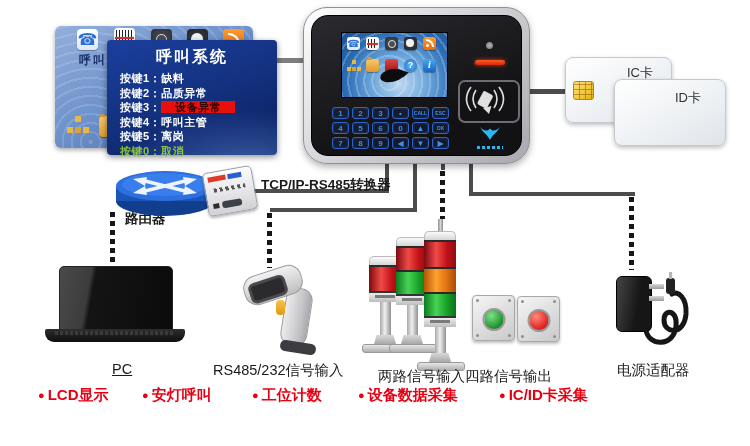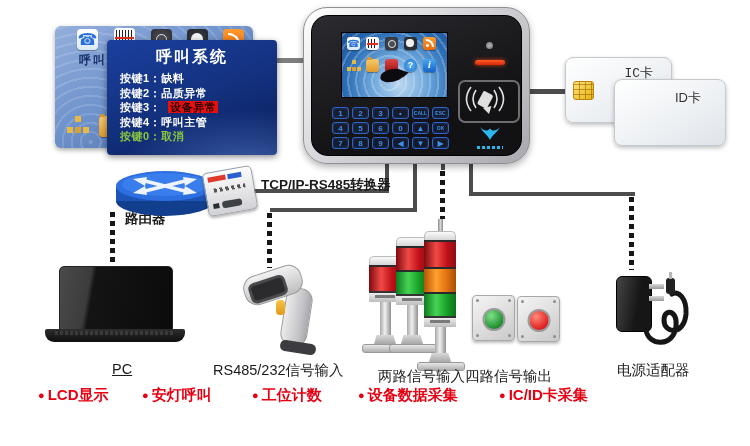--- a/index.html
+++ b/index.html
@@ -19,21 +19,21 @@
       repeating-radial-gradient(circle at 18% 95%, rgba(255,255,255,.14) 0 2px, rgba(0,0,0,0) 2px 9px),
       linear-gradient(150deg,#93aedb 0%,#6f93cc 45%,#49659f 100%);
     box-shadow:0 2px 5px rgba(0,0,0,.35);}
   .screen-front{position:absolute;left:107px;top:40px;width:170px;height:115px;border-radius:4px;z-index:4;
     background:
       radial-gradient(130% 90% at 85% 115%, rgba(96,140,226,.6), rgba(0,0,0,0) 60%),
       linear-gradient(160deg,#1b3f9e 0%,#13317f 50%,#0a1f5a 100%);
     box-shadow:0 2px 6px rgba(0,0,0,.45);color:#fff;}
   .menu-title{font-size:16px;font-weight:bold;text-align:center;margin-top:7px;letter-spacing:2px;}
   .menu-list{margin-top:3px;padding-left:13px;font-size:11px;font-weight:bold;line-height:14.6px;letter-spacing:.5px;}
-  .menu-row .hl{background:#e8100c;color:#2b0000;padding:0 2px;margin-left:7px;}
+  .menu-row .hl{background:#e8100c;color:#2b0000;padding:0 14px;}
   .menu-row.cancel{color:#8cc63f;}
 
   
   .ic{position:absolute;width:13px;height:13px;border-radius:3px;box-shadow:0 1px 1px rgba(0,0,0,.35);}
   .ic.lg{width:21px;height:21px;border-radius:4px;}
   .ic-phone{background:linear-gradient(#ffffff,#dde7f6);}
   .ic-phone::after{content:"☎";position:absolute;inset:0;color:#2a6fd6;font-size:10px;line-height:13px;text-align:center;}
   .ic.lg.ic-phone::after{font-size:16px;line-height:21px;}
   .ic-barcode{background:linear-gradient(#fff,#efefef);}
   .ic-barcode::after{content:"";position:absolute;left:2px;right:2px;top:2px;bottom:2px;
@@ -88,21 +88,21 @@
     grid-auto-rows:12px;gap:3px;}
   .key{border:1px solid #2e64c8;border-radius:3px;color:#3f8fe8;font-size:8px;font-weight:bold;
     display:flex;align-items:center;justify-content:center;background:rgba(25,40,80,.35);
     box-shadow:0 0 3px rgba(40,90,200,.5) inset;}
   .key.sm{font-size:5px;letter-spacing:0;}
 
   
   .card{position:absolute;border-radius:8px;border:1px solid #c4c9ce;
     background:linear-gradient(150deg,#ffffff 0%,#eef1f4 55%,#dfe4ea 100%);
     box-shadow:0 2px 4px rgba(0,0,0,.25);}
-  .card-ic{left:565px;top:57px;width:105px;height:64px;z-index:2;font-family:Liberation Mono, monospace;}
+  .card-ic{left:565px;top:57px;width:105px;height:64px;z-index:2;}
   .card-id{left:614px;top:79px;width:110px;height:65px;z-index:3;}
   .card-label{position:absolute;font-size:13px;color:#333;}
   .chip{position:absolute;left:7px;top:23px;width:19px;height:17px;border-radius:3px;border:1px solid #b8860b;
     background:
       repeating-linear-gradient(0deg,transparent 0 4px,rgba(150,100,0,.6) 4px 5px),
       repeating-linear-gradient(90deg,transparent 0 5px,rgba(150,100,0,.6) 5px 6px),
       linear-gradient(135deg,#ffe27a,#e8b50f);}
 
   
   .router-label,.conv-label{position:absolute;font-size:13.5px;font-weight:bold;color:#1a1a1a;}
@@ -204,20 +204,21 @@
     <div class="ic lg ic-folder" style="left:44px;top:90px;"></div>
   </div>
 
   <div class="screen-front">
     <div class="menu-title">呼叫系统</div>
     <div class="menu-list">
       <div class="menu-row"><span>按键1：</span><span>缺料</span></div>
       <div class="menu-row"><span>按键2：</span><span>品质异常</span></div>
       <div class="menu-row"><span>按键3：</span><span class="hl">设备异常</span></div>
       <div class="menu-row"><span>按键4：</span><span>呼叫主管</span></div>
+      <div class="menu-row"><span>按键5：</span><span>离岗</span></div>
       <div class="menu-row cancel"><span>按键0：</span><span>取消</span></div>
     </div>
   </div>
 
   <div class="terminal">
     <div class="t-face">
       <div class="lcd">
         <div class="ic ic-phone" style="left:5px;top:4px;"></div>
         <div class="ic ic-barcode" style="left:24px;top:4px;"></div>
         <div class="ic ic-gauge" style="left:43px;top:4px;"></div>

